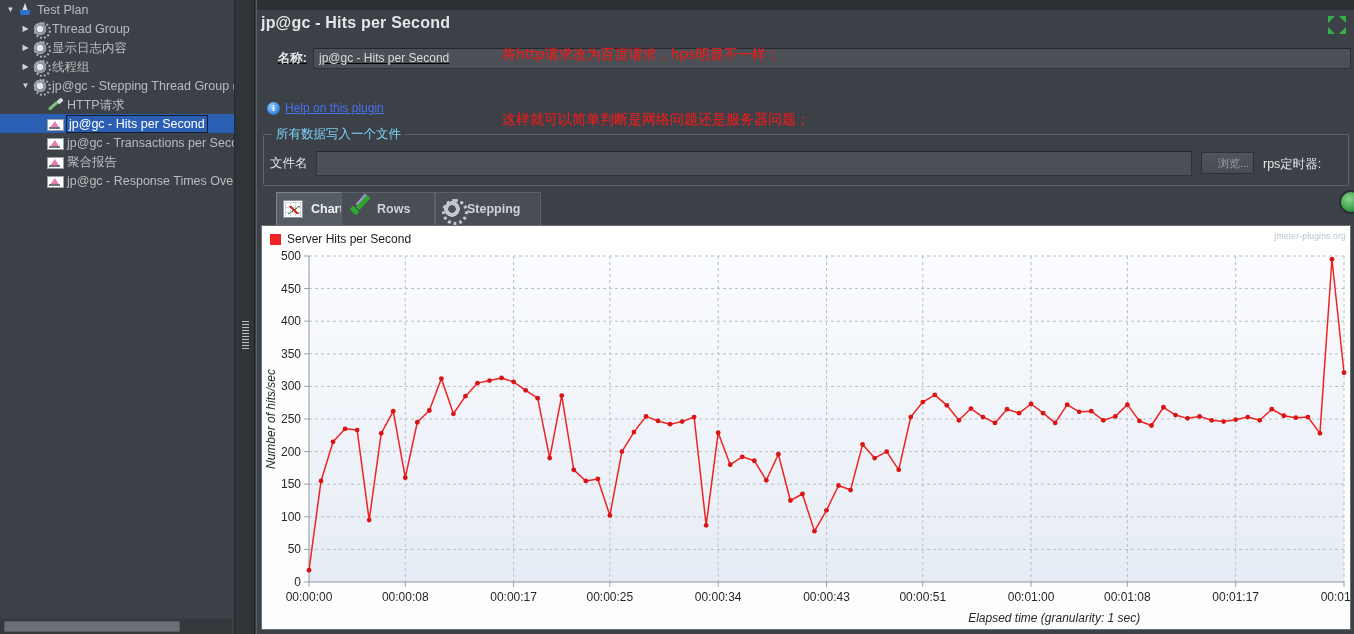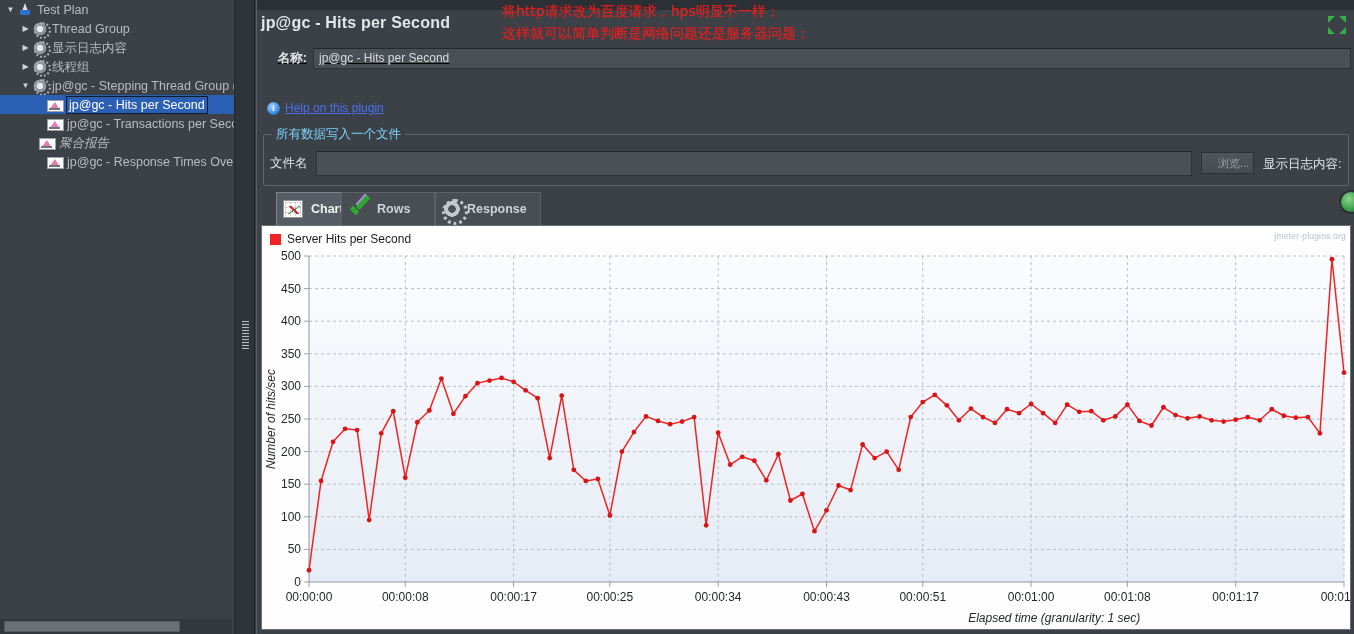--- a/index.html
+++ b/index.html
@@ -256,21 +256,21 @@
   
   #annotation {
     position:absolute; left:245px; top:0px;
     color: #e21f1f;
     font-size: 14px;
     line-height: 22px;
     white-space: nowrap;
     pointer-events:none;
     font-family: "DejaVu Sans", sans-serif;
   }
-  #annotation div { text-shadow: 0 0 1px rgba(226,31,31,.6); }
+  #annotation div { text-shadow: 0 0 1px rgba(226,31,31,.6); margin-top: 43px; }
 
   
   #tabstrip {
     position:absolute; left:4px; top:192px;
     height: 33px; width: 1090px;
   }
   .tab {
     position:absolute; top:0;
     height: 33px;
     display:flex; align-items:center; gap:5px;
@@ -389,31 +389,36 @@
         <div class="tree-row" style="padding-left: 19px;">
           <span class="twisty">▶</span>
           <span class="node-icon ic-gear"></span>
           <span class="tree-label">线程组</span>
         </div>
         <div class="tree-row" style="padding-left: 19px;">
           <span class="twisty">▼</span>
           <span class="node-icon ic-gear"></span>
           <span class="tree-label">jp@gc - Stepping Thread Group (d</span>
         </div>
+        <div class="tree-row" style="padding-left: 34px;">
+          <span class="twisty spacer">•</span>
+          <span class="node-icon ic-pipette"></span>
+          <span class="tree-label">HTTP请求</span>
+        </div>
         <div class="tree-row selected" style="padding-left: 34px;">
           <span class="twisty spacer">•</span>
           <span class="node-icon ic-chart"></span>
           <span class="tree-label">jp@gc - Hits per Second</span>
         </div>
         <div class="tree-row" style="padding-left: 34px;">
           <span class="twisty spacer">•</span>
           <span class="node-icon ic-chart"></span>
           <span class="tree-label">jp@gc - Transactions per Secon</span>
         </div>
-        <div class="tree-row" style="padding-left: 26px; font-style: italic;">
+        <div class="tree-row" style="padding-left: 34px;">
           <span class="twisty spacer">•</span>
           <span class="node-icon ic-chart"></span>
           <span class="tree-label">聚合报告</span>
         </div>
         <div class="tree-row" style="padding-left: 34px;">
           <span class="twisty spacer">•</span>
           <span class="node-icon ic-chart"></span>
           <span class="tree-label">jp@gc - Response Times Over T</span>
         </div>
       </div>
@@ -447,41 +452,41 @@
     <div id="help-row">
       <span id="help-icon">i</span>
       <span id="help-link">Help on this plugin</span>
     </div>
 
     <div id="group-file">
       <div id="group-file-title">所有数据写入一个文件</div>
       <div id="filename-label">文件名</div>
       <input id="filename-input" value="" style="">
       <div class="btn" id="browse-btn">浏览...</div>
-      <div id="log-label">显示日志内容:</div>
+      <div id="log-label">rps定时器:</div>
 
     </div>
 
     <div id="annotation">
       <div>将http请求改为百度请求，hps明显不一样；</div>
       <div>这样就可以简单判断是网络问题还是服务器问题；</div>
     </div>
 
     <div id="tabstrip">
       <div class="tab active" id="tab-chart">
         <span class="tabicon icn-chart"></span>
         <span>Chart</span>
       </div>
       <div class="tab" id="tab-rows">
         <span class="tabicon icn-check"></span>
         <span>Rows</span>
       </div>
       <div class="tab" id="tab-settings">
         <span class="tabicon icn-gear2"></span>
-        <span>Response</span>
+        <span>Stepping</span>
       </div>
     </div>
 
     <div id="chartpanel">
       <div id="chart-legend">
         <span id="legend-swatch"></span>
         <span>Server Hits per Second</span>
       </div>
       <div id="watermark">jmeter-plugins.org</div>
       <div id="plot-wrap">

